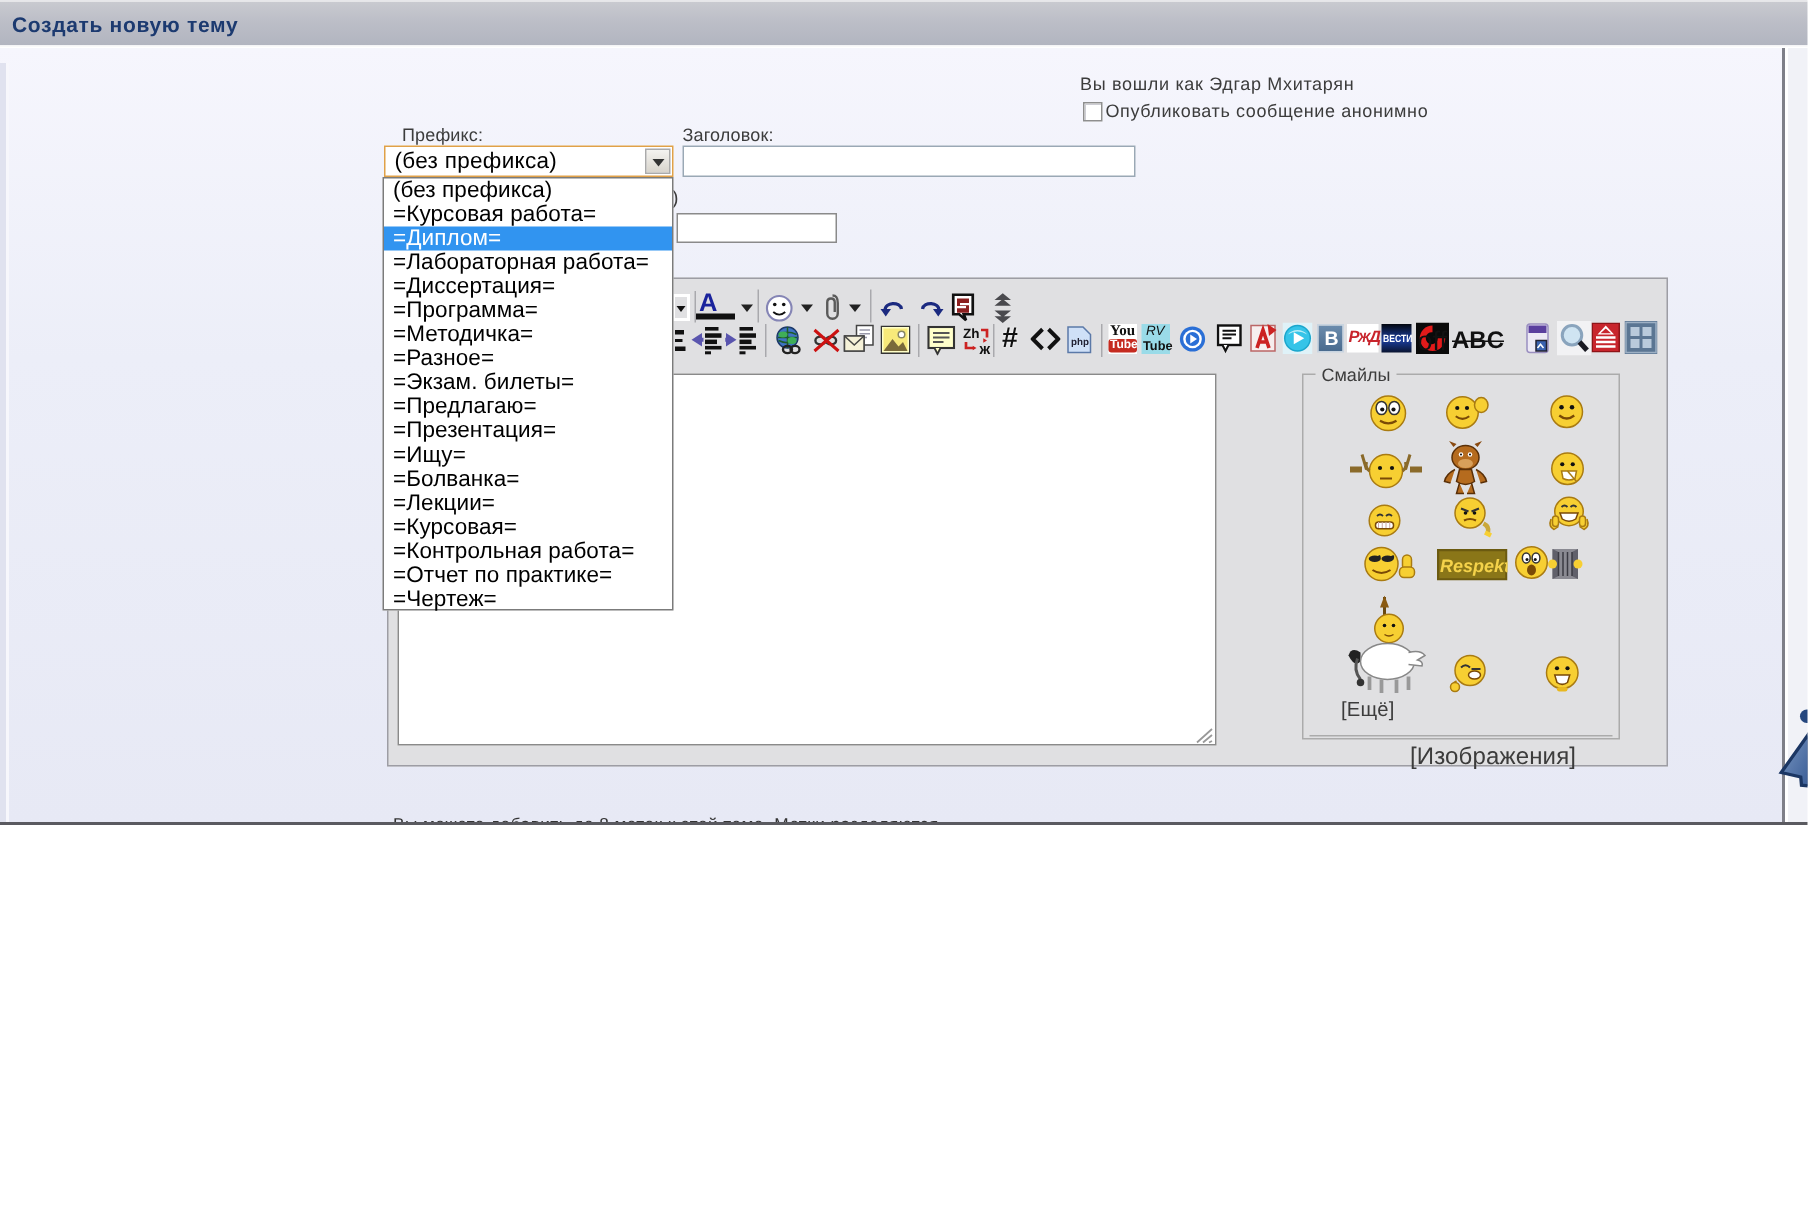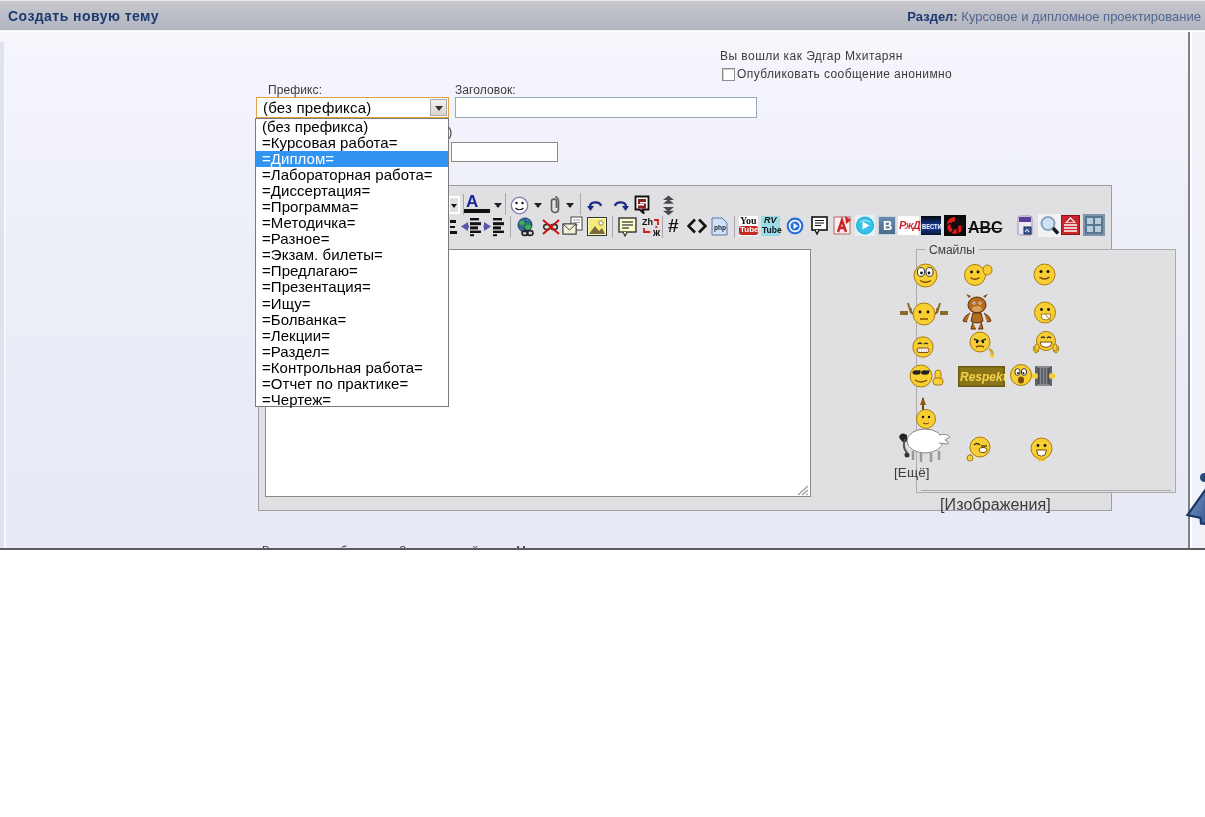--- a/index.html
+++ b/index.html
@@ -17,42 +17,41 @@
 #content{left:0;top:32px;width:1190px;height:517px;
  background:linear-gradient(to bottom,#f6f6fd 0%,#eceef8 40%,#e7e9f5 100%);
  border-right:2px solid #7e7f88}
 #rstrip{left:1192px;top:32px;width:13px;height:516px;background:#f1f2f7}
 #bline{left:0;top:548px;width:1205px;height:2px;background:#5a5a60}
 .lbl{position:absolute;font-size:12px;color:#3c3c3c;letter-spacing:.1px}
 .inp{position:absolute;background:#fff;border:1px solid #9aa8b5}
 
 #panel{left:258px;top:185px;width:854px;height:326px;background:#e0e0e2;border:1px solid #9d9da4}
 #msgarea{left:265px;top:249px;width:546px;height:248px;background:#fff;border:1px solid #8a8a8a}
-#smfs{left:916px;top:249px;width:260px;height:244px;background:#e0e0e2;border:1px solid #ababab}
+#smfs{left:868px;top:249px;width:212px;height:244px;background:#e0e0e2;border:1px solid #ababab}
 
 #ddl{left:255px;top:118px;width:194px;height:289px;background:#fff;border:1px solid #7b7b7b;z-index:50}
 #ddl .it{height:16.05px;line-height:16px;padding-left:6px;font-size:15px;color:#000;white-space:nowrap;letter-spacing:0.05px}
 #ddl .sel{background:#3194f0;color:#fff}
 
 #psel{left:256px;top:97px;width:193px;height:21px;background:#fff;border:1px solid #e0a148;z-index:49}
 #psel .tx{position:absolute;left:6px;top:1px;font-size:15px;color:#000;letter-spacing:0.2px}
 #psel .btn{position:absolute;right:1px;top:1px;width:17px;height:17px;background:linear-gradient(#f4f3f0,#d8d4cc);border:1px solid #aaa}
 #psel .btn:after{content:"";position:absolute;left:4px;top:6px;border:4px solid transparent;border-top:5px solid #333}
 .sep{width:1px;height:22px;background:#a9a9ad}
 
 #metki{left:258px;top:524px;width:692px;height:24px;border:1px solid #9d9da4;border-bottom:none;background:transparent}
 #metki .lg{position:absolute;left:10px;top:-6px;background:#e8eaf5;padding:0 3px;font-size:11.5px;color:#3c3c3c}
 </style></head>
 <body>
 <div id="stage">
   <div class="abs" id="content"></div>
   <div class="abs" id="rstrip"></div>
   <div class="abs" id="tbar">
     <span class="ttl">Создать новую тему</span>
-    <span class="sec"><b>Раздел:</b> Курсовое и дипломное проектирование</span>
   </div>
   <div class="abs" id="bline"></div>
 
   <span class="lbl" style="left:720px;top:49px;letter-spacing:.45px">Вы вошли как Эдгар Мхитарян</span>
   <span class="lbl" style="left:737px;top:67px;letter-spacing:.4px">Опубликовать сообщение анонимно</span>
   <div class="abs" style="left:722px;top:68px;width:13px;height:13px;background:#fff;border:1px solid #8e8e8e;box-shadow:inset 1px 1px 0 #cdcdd4"></div>
 
   <span class="lbl" style="left:268px;top:83px">Префикс:</span>
   <span class="lbl" style="left:455px;top:83px">Заголовок:</span>
   <div class="inp" style="left:455px;top:97px;width:302px;height:21px"></div>
@@ -182,21 +181,21 @@
       <path d="M1 1 h10 l5 5 v12 h-15 z" fill="#cfe0f7" stroke="#5b79a8"></path>
       <text x="3" y="13" font-size="6.5" font-weight="bold" fill="#223" font-family="Liberation Sans">php</text>
     </svg>
   <div class="abs sep" style="left:734px;top:216px"></div>
   <div class="abs" style="left:739px;top:216px;width:19px;height:20px;background:#fff">
     <span style="position:absolute;left:1px;top:-1px;font-size:10px;font-weight:bold;color:#111;font-family:'Liberation Serif',serif">You</span>
     <div style="position:absolute;left:0;top:10px;width:19px;height:9px;background:#c52b20;border-radius:2px"></div>
     <span style="position:absolute;left:1px;top:9px;font-size:8px;font-weight:bold;color:#fff">Tube</span>
   </div>
   <div class="abs" style="left:761px;top:216px;width:19px;height:20px;background:#9adbe8">
-    <span style="position:absolute;left:3px;top:-1px;font-size:9px;font-weight:bold;color:#111;font-style:italic">RV</span>
+    <span style="position:absolute;left:3px;top:-1px;font-size:9px;font-weight:normal;color:#111;font-style:italic">RV</span>
     <span style="position:absolute;left:1px;top:9px;font-size:8.5px;font-weight:bold;color:#111">Tube</span>
   </div>
   <svg class="abs" style="left:786px;top:217px" width="18" height="18" viewBox="0 0 18 18">
       <circle cx="9" cy="9" r="8.4" fill="#2a6fd6"></circle>
       <circle cx="9" cy="9" r="6.2" fill="#fff"></circle>
       <circle cx="9" cy="9" r="4.6" fill="#2a6fd6"></circle>
       <path d="M7.5 6 L12 9 L7.5 12 Z" fill="#fff"></path>
     </svg>
   <svg class="abs" style="left:811px;top:216px" width="17" height="20" viewBox="0 0 17 20">
       <rect x="1" y="1" width="15" height="13" fill="#fff" stroke="#111" stroke-width="1.6"></rect>
@@ -409,21 +408,21 @@
     <div class="it">=Диссертация=</div>
     <div class="it">=Программа=</div>
     <div class="it">=Методичка=</div>
     <div class="it">=Разное=</div>
     <div class="it">=Экзам. билеты=</div>
     <div class="it">=Предлагаю=</div>
     <div class="it">=Презентация=</div>
     <div class="it">=Ищу=</div>
     <div class="it">=Болванка=</div>
     <div class="it">=Лекции=</div>
-    <div class="it">=Раздел=</div>
+    <div class="it">=Курсовая=</div>
     <div class="it">=Контрольная работа=</div>
     <div class="it">=Отчет по практике=</div>
     <div class="it">=Чертеж=</div>
   </div>
 
   <svg class="abs" style="left:1185px;top:470px;width:20px;height:58px;z-index:60" viewBox="0 0 20 58">
     <circle cx="19.5" cy="7.5" r="4.5" fill="#25477e"></circle>
     <defs>
         <linearGradient id="ag" x1="0" y1="0" x2="1" y2="1">
           <stop offset="0" stop-color="#7a97c2"></stop>

